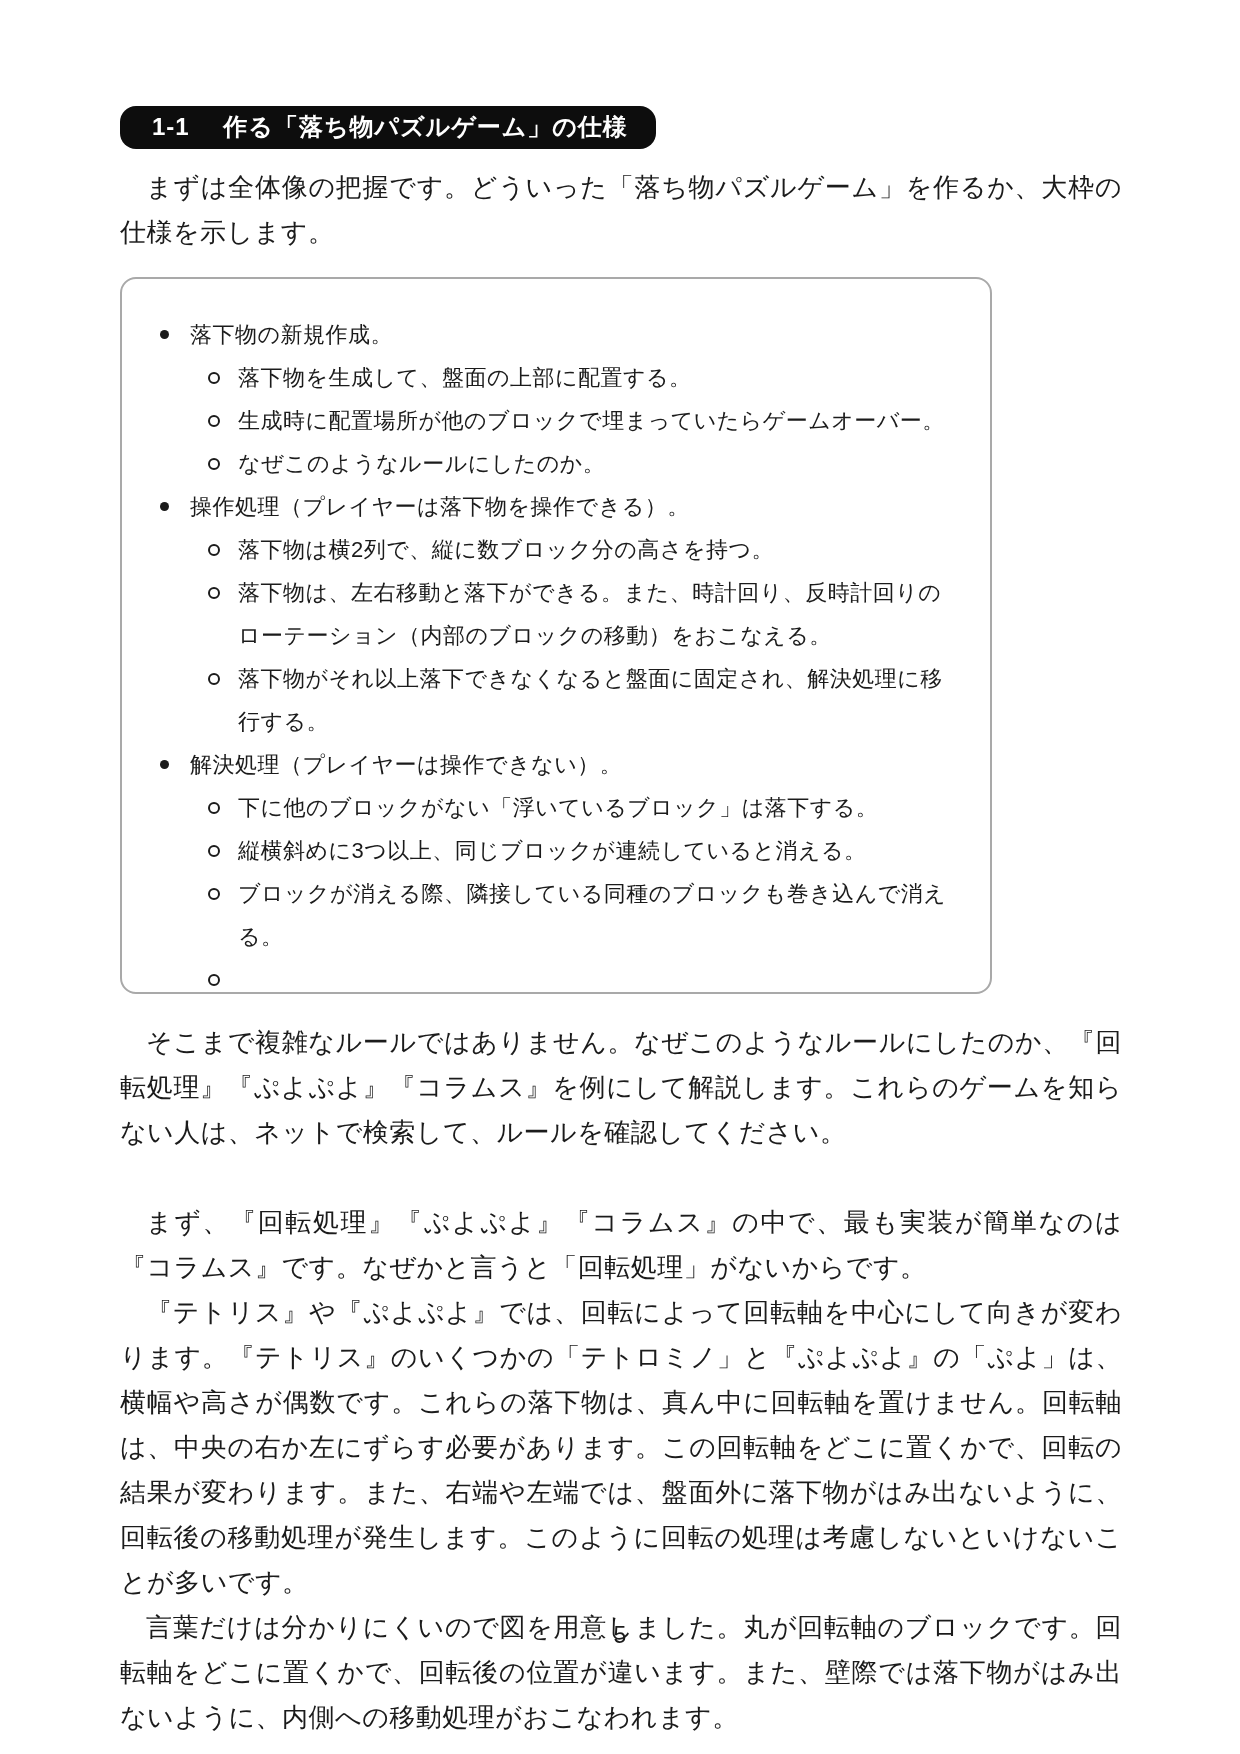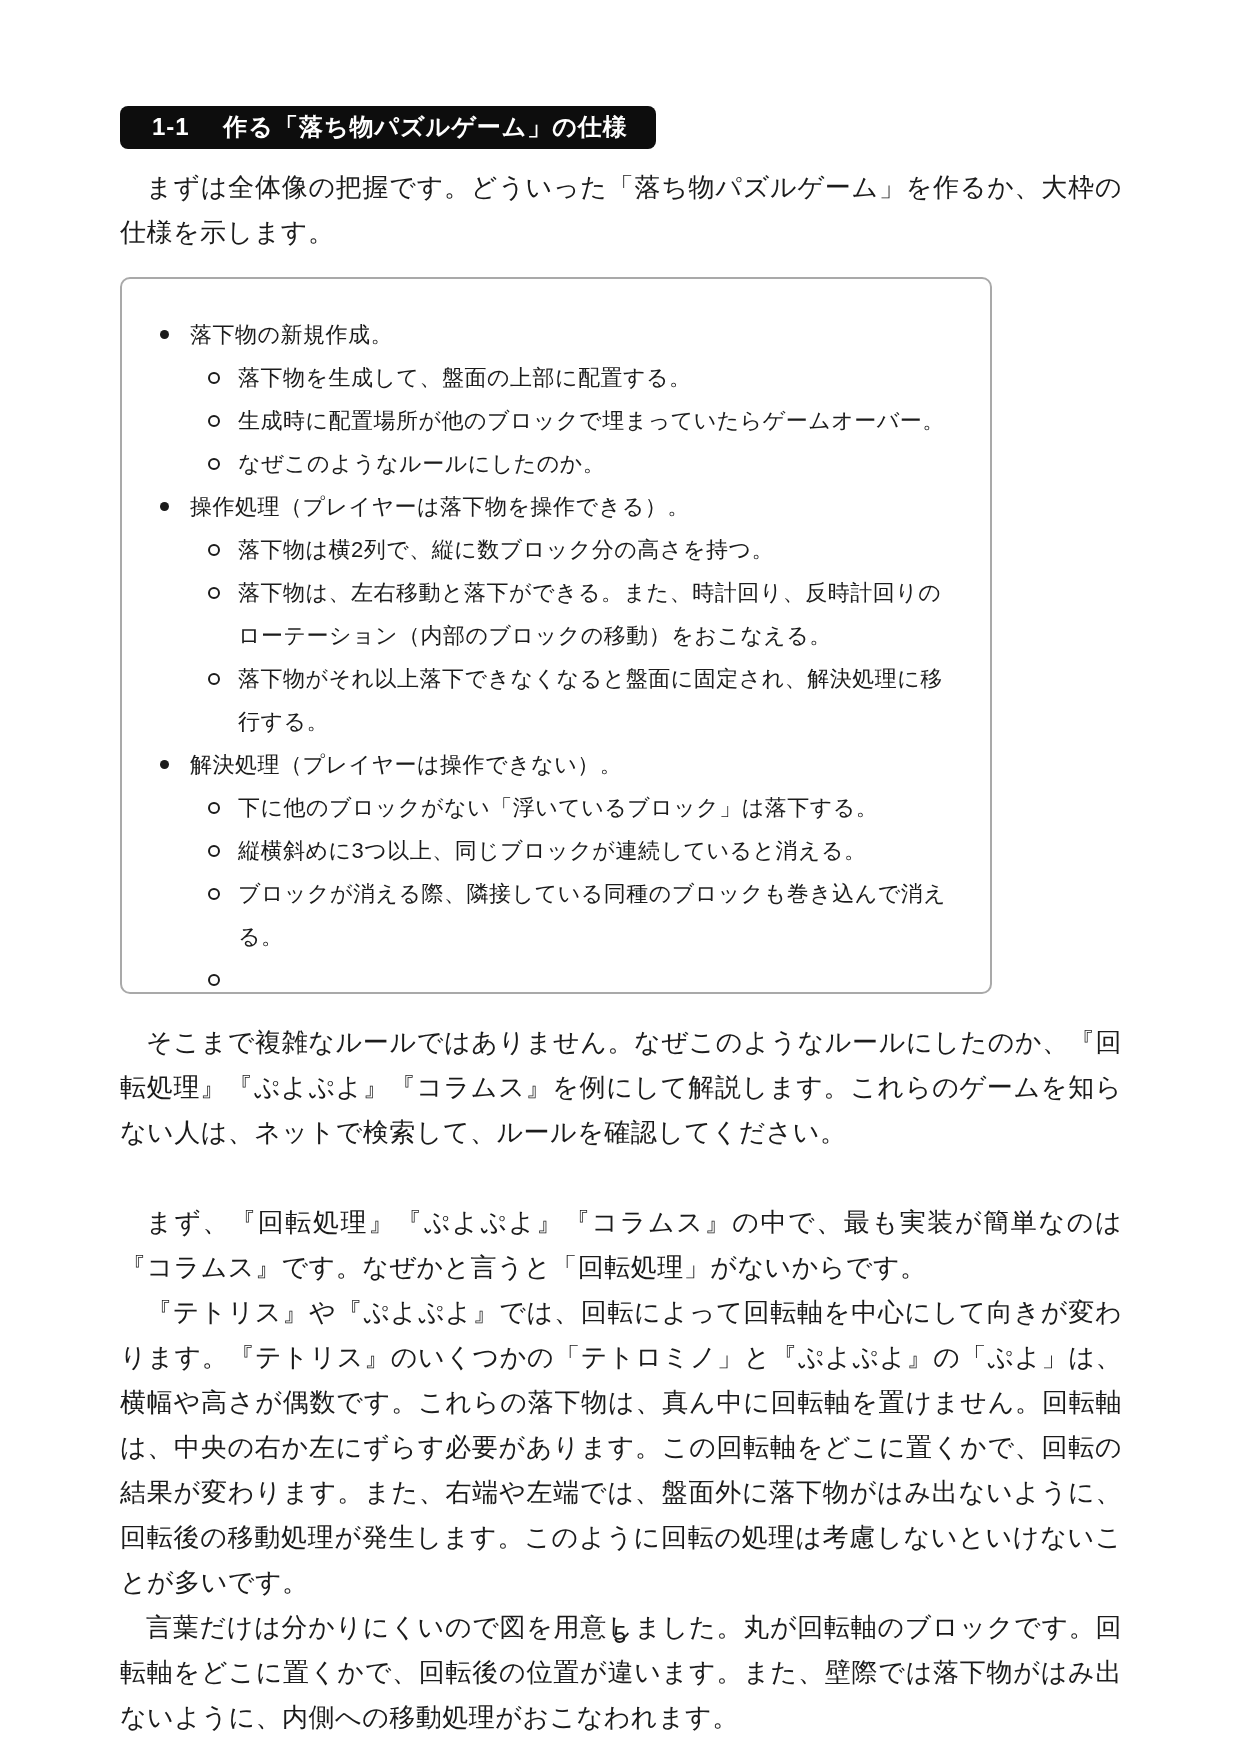--- a/index.html
+++ b/index.html
@@ -20,21 +20,21 @@
   }
   
   .heading-bar {
     display: inline-block;
     background: #0d0d0d;
     color: #ffffff;
     font-size: 24px;
     font-weight: bold;
     line-height: 1;
     padding: 9px 28px 10px 32px;
-    border-radius: 8px;
+    border-radius: 16px;
     letter-spacing: 1px;
   }
   .heading-bar .num { display: inline-block; }
   .heading-bar .ttl { display: inline-block; margin-left: 26px; }
 
   
   p.para {
     font-size: 26px;
     line-height: 45px;
     margin: 0;
@@ -44,21 +44,21 @@
   }
   p.intro { margin-top: 16px; }
   p.after-box { margin-top: 26px; }
   p.new-block { margin-top: 45px; }
 
   
   .spec-box {
     margin-top: 22px;
     margin-right: 130px;
     border: 2px solid #a9a9a9;
-    border-radius: 10px;
+    border-radius: 16px;
     padding: 34px 28px 34px 20px;
   }
   .spec-box ul {
     list-style: none;
     margin: 0;
     padding: 0;
   }
   .spec-box li {
     position: relative;
     font-size: 22px;

